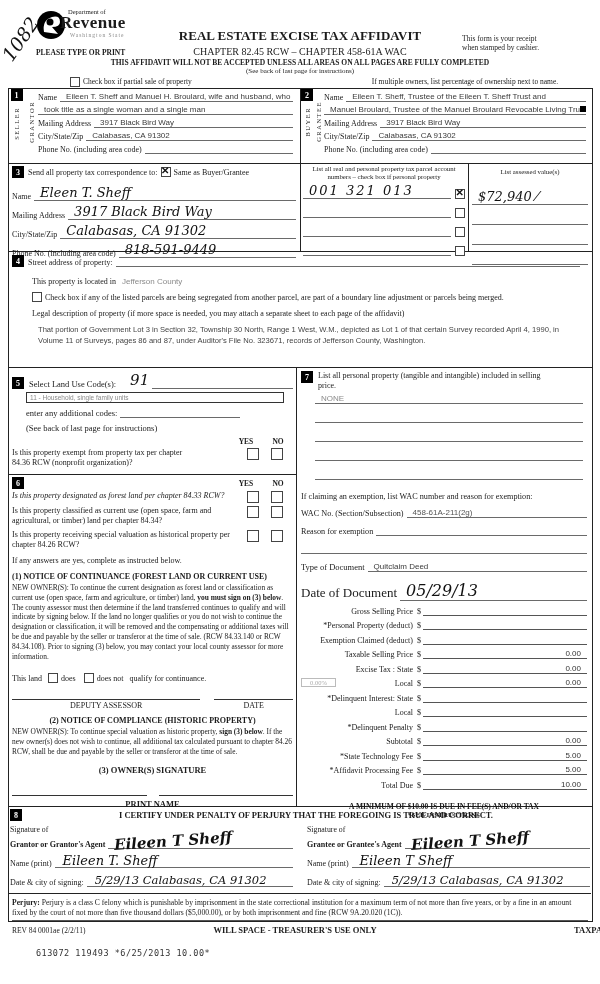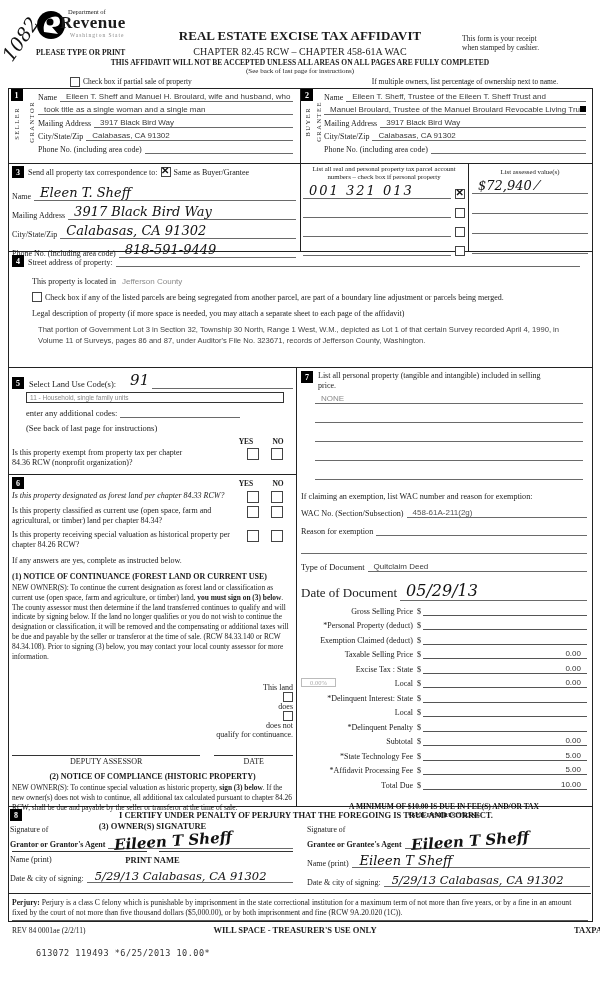--- a/index.html
+++ b/index.html
@@ -192,21 +192,21 @@
         <span class="cb" style="margin-left:4px;"></span>
       </div>
     <div class="row" style="margin-top:9px;">
         <span class="line" style="margin-left:0;"></span>
         <span class="cb" style="margin-left:4px;"></span>
       </div>
   </div>
 
   <div class="abs" style="left:472px;top:168px;width:116px;">
     <div class="ctr" style="font-size:6.8px;">List assessed value(s)</div>
-    <div class="row" style="margin-top:3px;">
+    <div class="row" style="margin-top:14px;">
         <span class="line" style="margin-left:0;"><span class="val hw" style="font-size:13px;">$72,940 ⁄</span></span>
       </div>
     <div class="row" style="margin-top:10px;">
         <span class="line" style="margin-left:0;"></span>
       </div>
     <div class="row" style="margin-top:10px;">
         <span class="line" style="margin-left:0;"></span>
       </div>
     <div class="row" style="margin-top:10px;">
         <span class="line" style="margin-left:0;"></span>
@@ -276,21 +276,21 @@
     </div>
     <div style="display:flex;margin-top:4px;">
       <div style="flex:1;line-height:10px;">Is this property receiving special valuation as historical property per chapter 84.26 RCW?</div>
       <span class="cb" style="width:10px;height:10px;margin:0 12px;"></span>
       <span class="cb" style="width:10px;height:10px;margin-right:10px;"></span>
     </div>
     <div style="margin-top:6px;">If any answers are yes, complete as instructed below.</div>
 
     <div class="b" style="margin-top:7px;font-size:8px;">(1) NOTICE OF CONTINUANCE (FOREST LAND OR CURRENT USE)</div>
     <p style="margin-top:2px;line-height:9.8px;font-size:7.4px;"><span>NEW OWNER(S): To continue the current designation as forest land or classification as current use (open space, farm and agriculture, or timber) land, </span><span class="b">you must sign on (3) below</span><span>. The county assessor must then determine if the land transferred continues to qualify and will indicate by signing below. If the land no longer qualifies or you do not wish to continue the designation or classification, it will be removed and the compensating or additional taxes will be due and payable by the seller or transferor at the time of sale. (RCW 84.33.140 or RCW 84.34.108). Prior to signing (3) below, you may contact your local county assessor for more information.</span></p>
-    <div style="display:flex;align-items:flex-end;margin-top:22px;flex-direction:column;">
+    <div style="display:flex;align-items:center;margin-top:12px;">
       <span>This land</span>
       <span class="cb" style="margin-left:6px;"></span>
       <span style="margin-left:3px;">does</span>
       <span class="cb" style="margin-left:8px;"></span>
       <span style="margin-left:3px;">does not</span>
       <span style="margin-left:6px;">qualify for continuance.</span>
     </div>
 
     <div style="display:flex;margin-top:16px;">
       <div style="flex:2.4;border-top:1px solid #333;text-align:center;padding-top:1px;"><span>DEPUTY ASSESSOR</span></div>
@@ -440,20 +440,23 @@
       <div style="flex:1;padding-right:10px;">
         <div style="font-size:7.8px;">Signature of</div>
         <div class="row" style="margin-top:0;">
             <span class="lbl b">Grantor or Grantor's Agent</span>
           <span class="line" style="position:relative;height:14px;">
               <span class="hw sig abs" style="left:6px;bottom:-2px;">Eileen T Sheff</span>
             </span>
           </div>
         <div class="row" style="margin-top:6px;">
             <span class="lbl">Name (print)</span>
+          <span class="line" style="position:relative;height:12px;">
+              <span class="hw abs" style="left:8px;bottom:-1px;font-size:13px;white-space:nowrap;">Eileen T. Sheff</span>
+            </span>
           </div>
         <div class="row" style="margin-top:6px;">
             <span class="lbl">Date &amp; city of signing:</span>
           <span class="line" style="position:relative;height:12px;">
               <span class="hw abs" style="left:8px;bottom:-1px;font-size:11.5px;white-space:nowrap;">5/29/13   Calabasas, CA 91302</span>
             </span>
           </div>
       </div>
 
       <div style="flex:1;padding-left:4px;">

